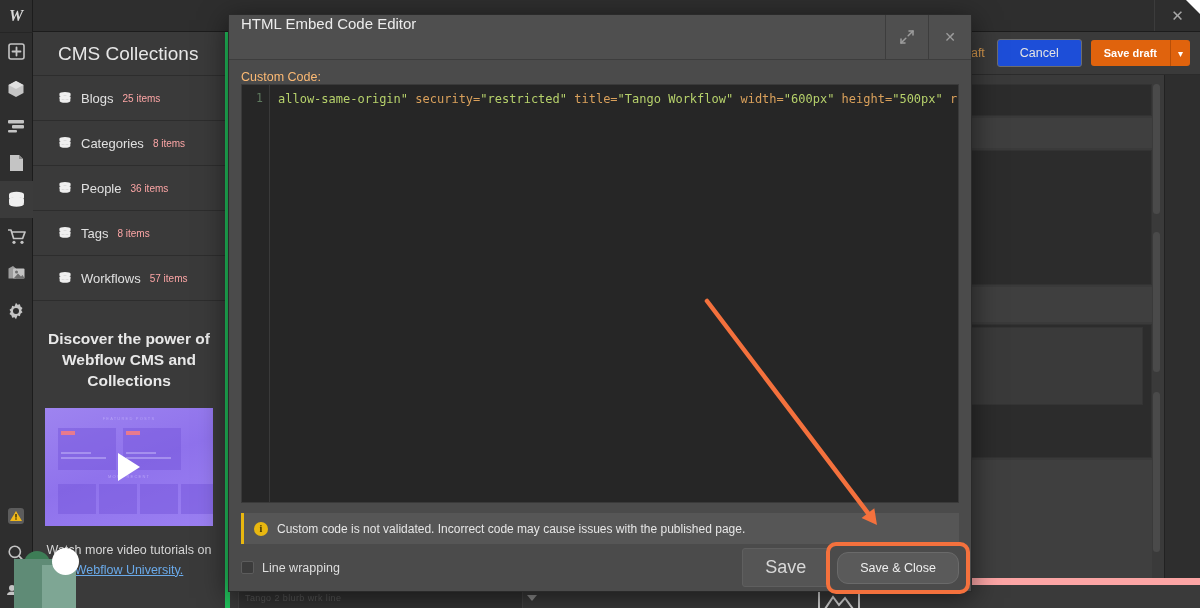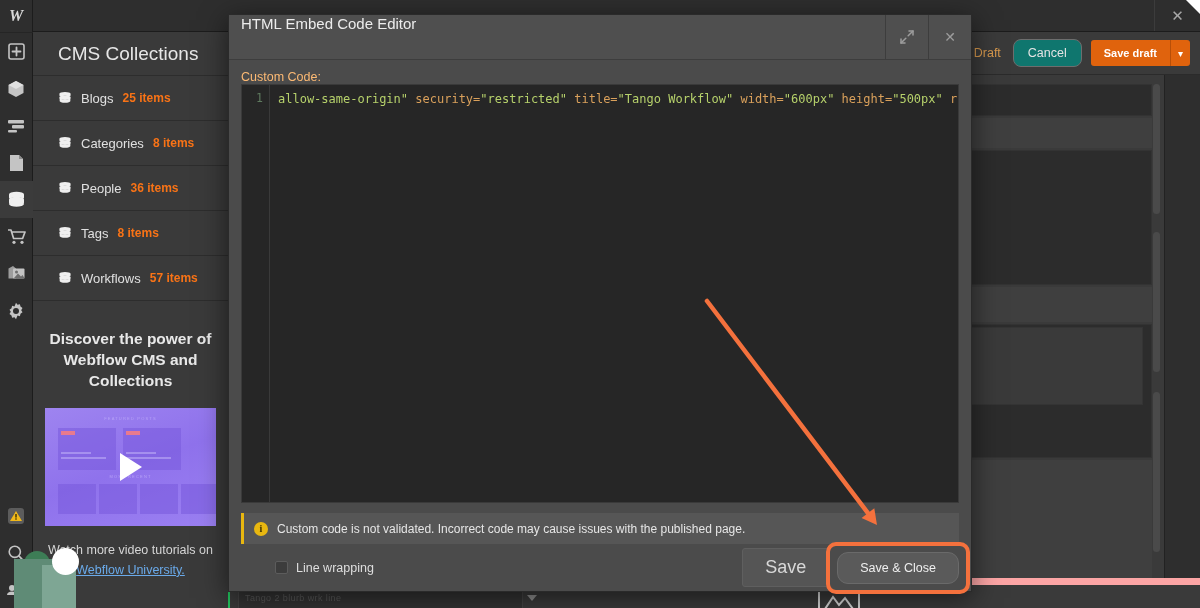--- a/index.html
+++ b/index.html
@@ -46,35 +46,35 @@
     width: 33px; height: 37px; display: flex; align-items: center; justify-content: center;
     color: #b9b9b9;
   }
   .rail-btn.sel { background: #3b3b3b; }
   .rail-btn svg { display:block; }
   .rail-spacer { flex: 1; }
 
   
   .cms-panel {
     position: absolute; left: 33px; top: 32px; width: 197px; height: 576px;
-    background: #3a3a3a; border-right: 2px solid #22c55e;
+    background: #3a3a3a; border-right: 5px solid #22c55e;
     z-index: 2; overflow: hidden;
   }
   .cms-title {
     height: 44px; display: flex; align-items: center;
     padding: 0 0 0 25px; color: #e6e6e6; font-size: 19px;
     border-bottom: 1px solid #2d2d2d;
   }
   .cms-item {
     height: 45px; display: flex; align-items: center; gap: 9px;
     padding-left: 25px; border-bottom: 1px solid #2d2d2d;
     color: #e0e0e0; font-size: 13px;
   }
   .cms-item .db-ico { color: #e8e8e8; display:flex; }
-  .cms-item .count { color: #f97316; font-size: 12px; font-weight: bold; }
+  .cms-item .count { color: #fca5a5; font-size: 10px; }
   .promo {
     margin: 14px 0 6px 0; padding: 14px 12px 0 12px;
   }
   .promo-h {
     color: #e8e8e8; font-size: 15.5px; line-height: 1.35; text-align: center;
     font-weight: 600;
   }
   .promo-thumb {
     margin-top: 16px; height: 118px; width: 100%;
     background: linear-gradient(160deg,#9e84f0 0%,#8f72ec 50%,#9b80f2 100%);
@@ -98,22 +98,22 @@
 
   
   .bg-area { position: absolute; left: 230px; top: 32px; right: 0; bottom: 0; background: #3a3a3a; }
   .bg-topbar {
     position: absolute; left: 0; right: 0; top: 0; height: 43px;
     background: #3a3a3a; border-bottom: 1px solid #2b2b2b;
     display: flex; align-items: center; justify-content: flex-end; gap: 9px; padding-right: 10px;
   }
   .draft-lbl { color: #d99a4e; font-size: 12.5px; margin-right: 3px; }
   .btn-cancel {
-    background: #0f766e; color: #e4e4e4; border: 1px solid #6d6d6d;
-    border-radius: 8px; font-size: 12.5px; padding: 6px 14px;
+    background: #1d4ed8; color: #e4e4e4; border: 1px solid #6d6d6d;
+    border-radius: 3px; font-size: 12.5px; padding: 6px 22px;
   }
   .btn-savedraft {
     background: #e0630d; color: #fff; border: none; border-radius: 3px 0 0 3px;
     font-size: 11px; padding: 7px 13px; font-weight: 600;
   }
   .btn-savedraft-caret {
     background: #e0630d; color: #fff; border: none; border-left: 1px solid #b84f08;
     border-radius: 0 3px 3px 0; font-size: 10px; padding: 7px 7px;
   }
   .savedraft-group { display: flex; }
@@ -189,21 +189,20 @@
   .warn-ico {
     width: 14px; height: 14px; border-radius: 50%; background: #e8b710;
     color: #3d3000; font-size: 10px; font-weight: bold; display:flex;
     align-items:center; justify-content:center; font-family:"Liberation Serif",serif;
   }
   .warn-txt { color: #e6e6e6; font-size: 12px; }
 
   .modal-footer {
     height: 47px; display: flex; align-items: center; padding: 0 12px;
     background: #4b4b4b;
-    margin-left: 34px;
   }
   .wrap-check { display: flex; align-items: center; gap: 8px; }
   .checkbox { width: 13px; height: 13px; background: #3c3c3c; border: 1px solid #5c5c5c; border-radius: 2px; }
   .wrap-lbl { color: #dedede; font-size: 12.5px; }
   .footer-spacer { flex: 1; }
   .btn-save {
     background: #555555; color: #d8d8d8; border: 1px solid #5f5f5f;
     border-radius: 3px; font-size: 18px; padding: 8px 22px;
   }
   .sc-holder { position: relative; margin-left: 8px; }

